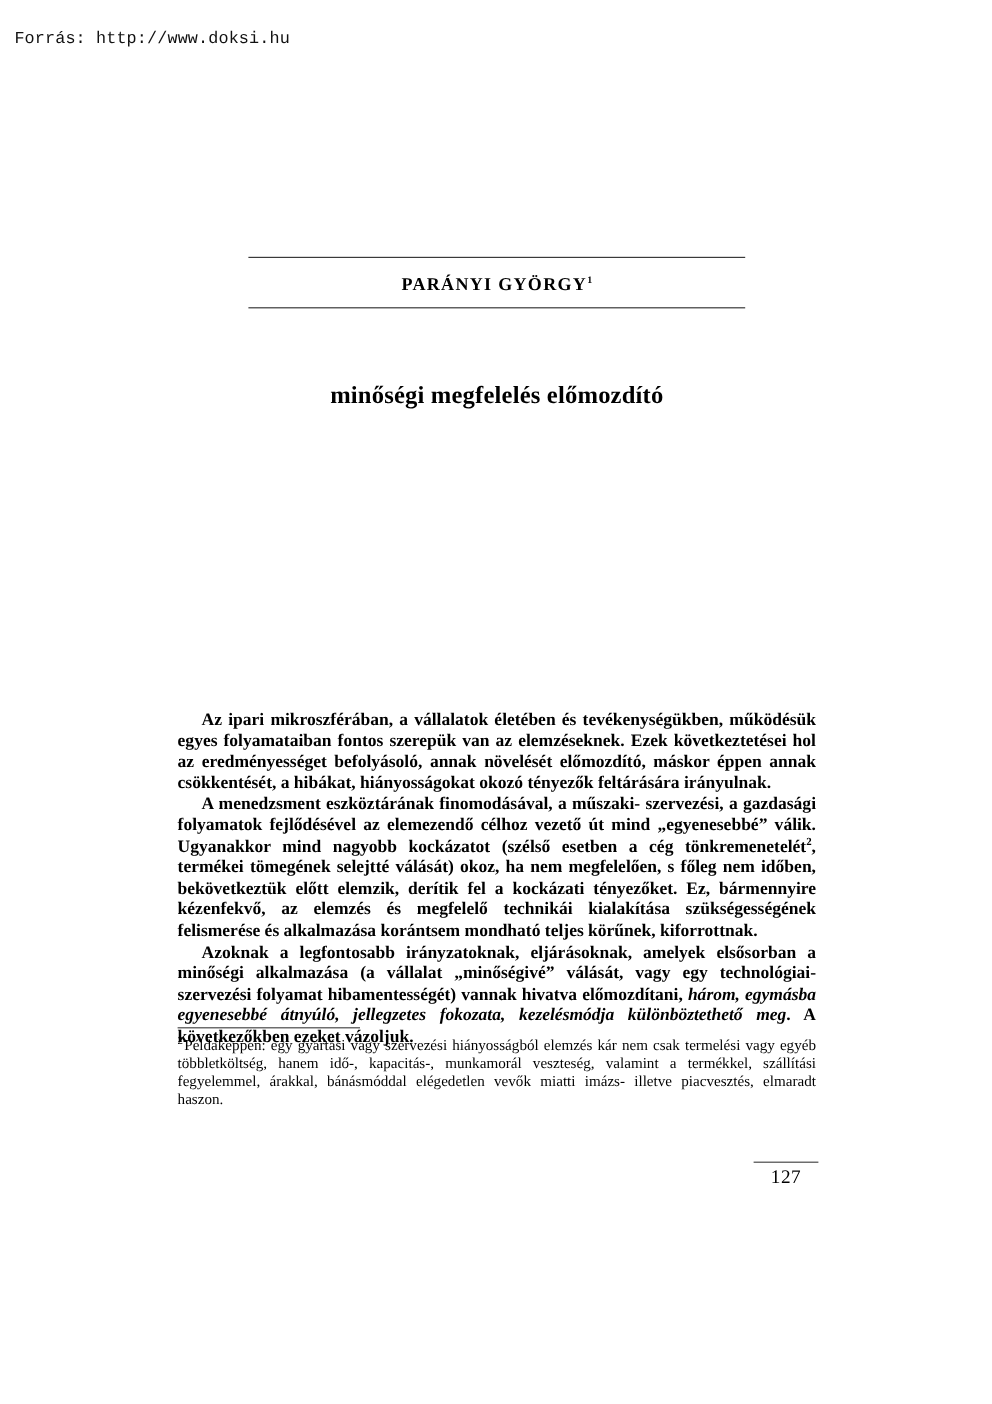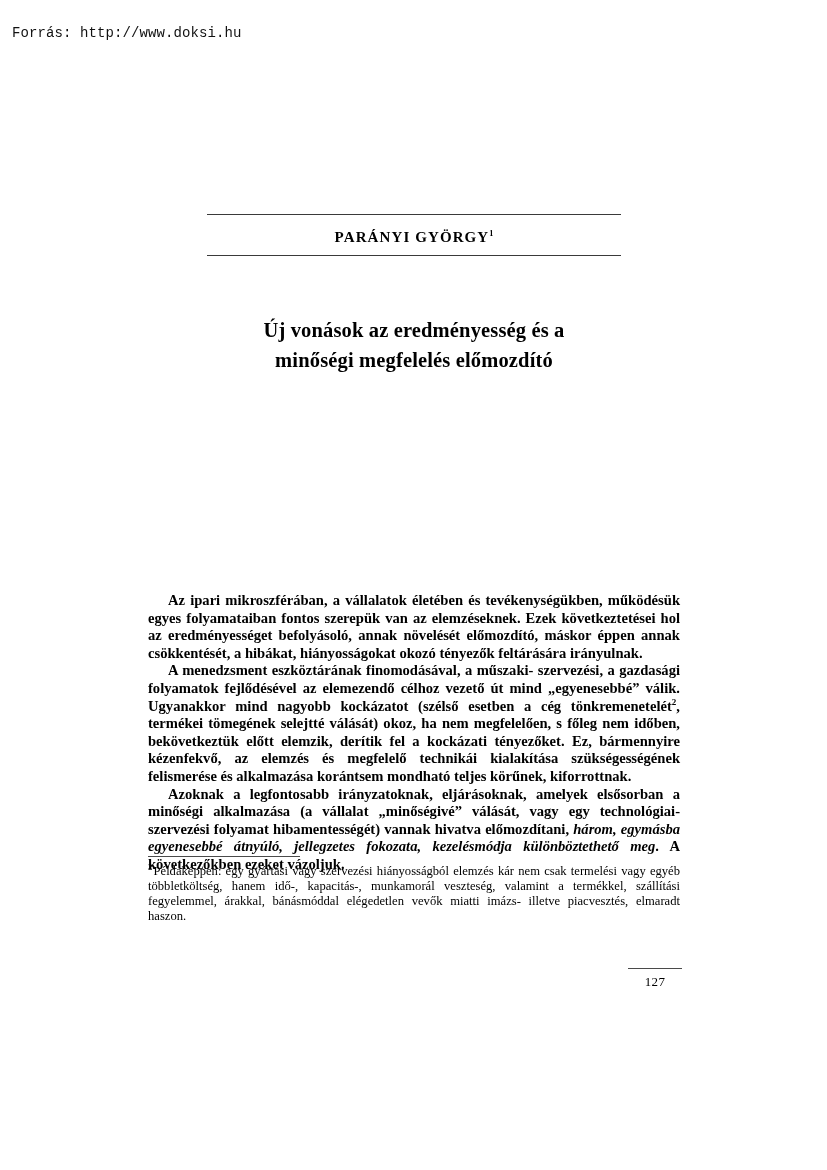--- a/index.html
+++ b/index.html
@@ -149,40 +149,39 @@
     top: 968px;
     width: 54px;
     text-align: center;
   }
   .folio-rule {
     height: 0;
     border-top: 1.1px solid #4a4a4a;
     margin-bottom: 4px;
   }
   .folio-number {
-    font-size: 13px;
+    font-size: 16px;
     line-height: 17px;
     letter-spacing: 0.4px;
   }
 </style>
 </head>
 <body>
 
 <div class="page">
 
   <div class="source-stamp">Forrás: http://www.doksi.hu</div>
 
   <div class="author-block">
     <div class="rule-top"></div>
     <div class="author-name"><span>PARÁNYI GYÖRGY</span><sup>1</sup></div>
     <div class="rule-bottom"></div>
   </div>
 
   <h1 class="article-title">
-    <span class="tl">Új vonások az eredményesség és a</span>
     <span class="tl">minőségi megfelelés előmozdító</span>
   </h1>
 
   <div class="body-copy">
     <p><span>Az ipari mikroszférában, a vállalatok életében és tevékenységükben, működésük egyes folyamataiban fontos szerepük van az elemzéseknek. Ezek következtetései hol az eredményességet befolyásoló, annak növelését előmozdító, máskor éppen annak csökkentését, a hibákat, hiányosságokat okozó tényezők feltárására irányulnak.</span></p>
 
     <p><span>A menedzsment eszköztárának finomodásával, a műszaki- szervezési, a gazdasági folyamatok fejlődésével az elemezendő célhoz vezető út mind „egyenesebbé” válik. Ugyanakkor mind nagyobb kockázatot (szélső esetben a cég tönkremenetelét</span><sup>2</sup><span>, termékei tömegének selejtté válását) okoz, ha nem megfelelően, s főleg nem időben, bekövetkeztük előtt elemzik, derítik fel a kockázati tényezőket. Ez, bármennyire kézenfekvő, az elemzés és megfelelő technikái kialakítása szükségességének felismerése és alkalmazása korántsem mondható teljes körűnek, kiforrottnak.</span></p>
 
     <p><span>Azoknak a legfontosabb irányzatoknak, eljárásoknak, amelyek elsősorban a minőségi alkalmazása (a vállalat „minőségivé” válását, vagy egy technológiai-szervezési folyamat hibamentességét) vannak hivatva előmozdítani, </span><em>három, egymásba egyenesebbé átnyúló, jellegzetes fokozata, kezelésmódja különböztethető meg</em><span>. A következőkben ezeket vázoljuk.</span></p>
   </div>

